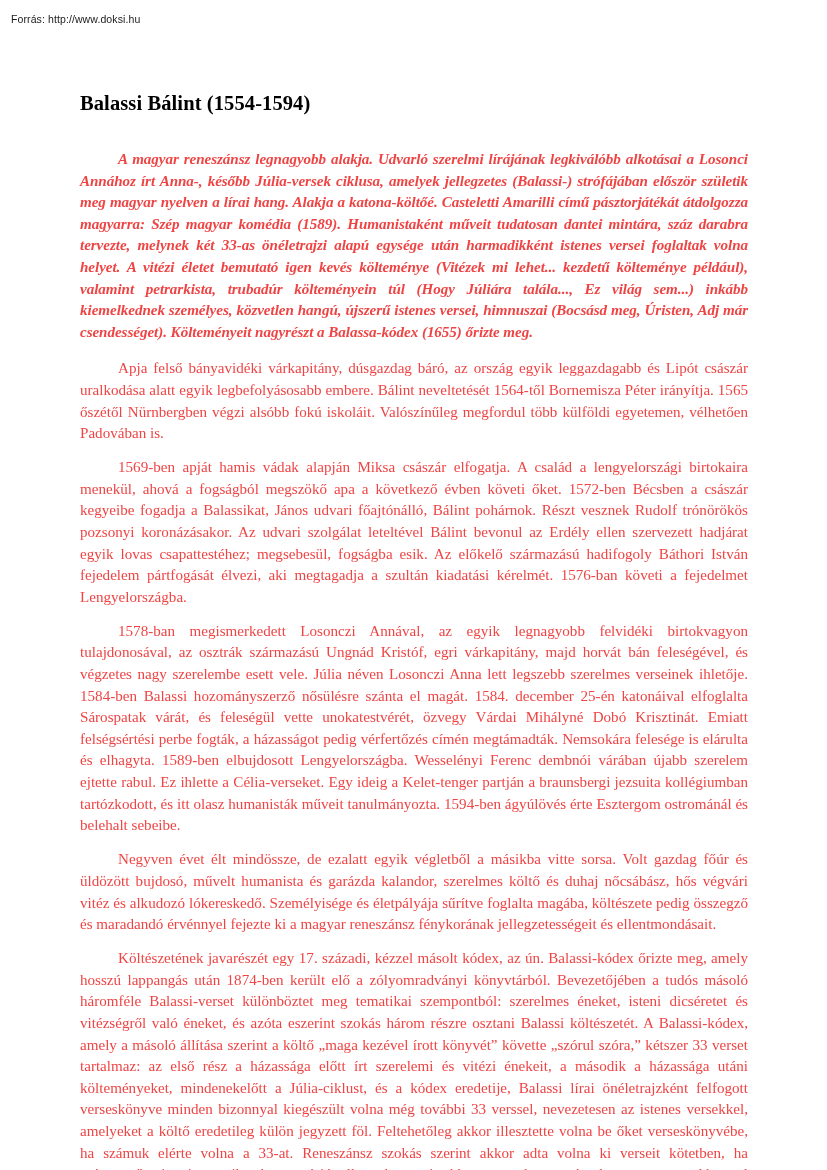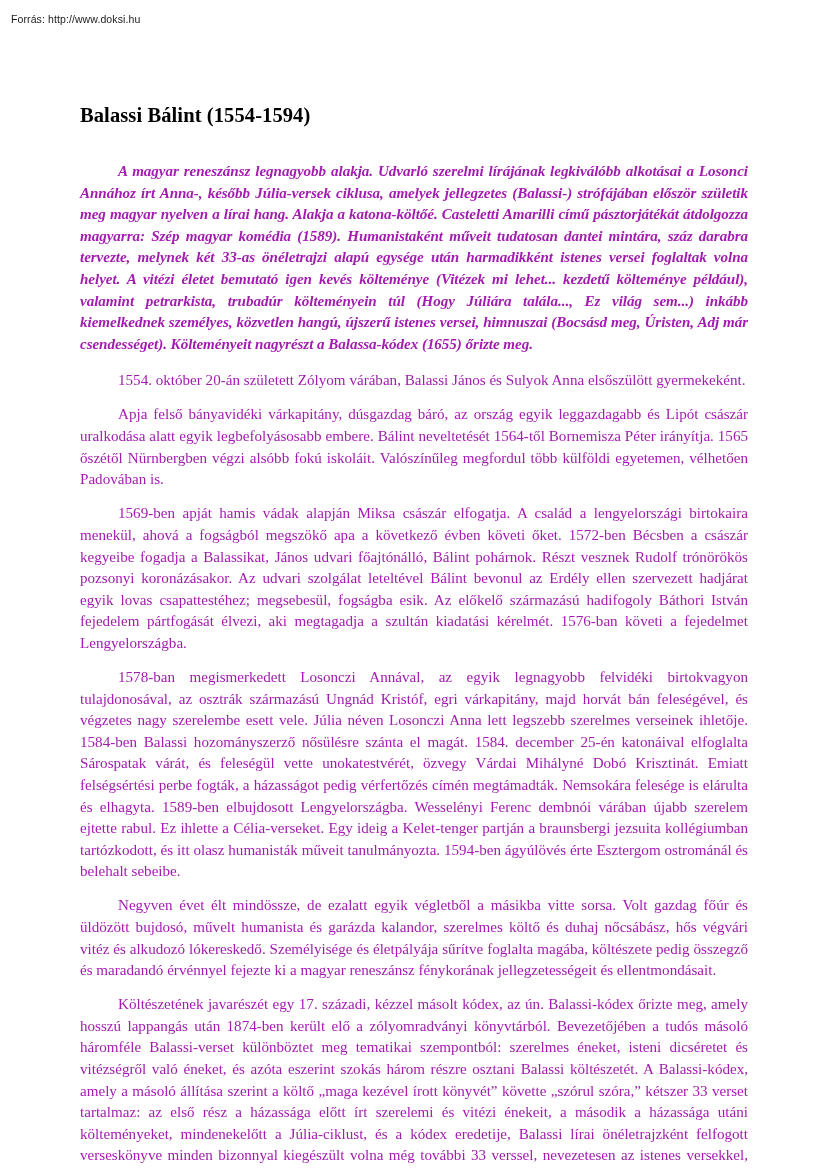--- a/index.html
+++ b/index.html
@@ -45,33 +45,33 @@
     left: 80px;
     top: 86px;
     width: 668px;
   }
 
   h1.doc-title {
     font-family: "Liberation Serif", "DejaVu Serif", serif;
     font-size: 20.5px;
     font-weight: bold;
     line-height: 24px;
-    margin: 17px 0 34px 0;
+    margin: 5px 0 34px 0;
     letter-spacing: 0.1px;
     color: #000;
   }
 
   p.para {
     margin: 0 0 12.5px 0;
     font-size: 15.1px;
     line-height: 21.6px;
     text-align: justify;
     text-justify: inter-word;
     text-indent: 38px;
-    color: #a21caf;
+    color: #ef4444;
     hyphens: none;
   }
 
   p.lead {
     font-weight: bold;
     font-style: italic;
     margin-bottom: 15px;
     letter-spacing: -0.05px;
   }
 
@@ -88,21 +88,20 @@
 <div class="page">
 
   <div class="page-header">Forrás: http://www.doksi.hu</div>
 
   <div class="content">
 
     <h1 class="doc-title">Balassi Bálint (1554-1594)</h1>
 
     <p class="para lead">A magyar reneszánsz legnagyobb alakja. Udvarló szerelmi lírájának legkiválóbb alkotásai a Losonci Annához írt Anna-, később Júlia-versek ciklusa, amelyek jellegzetes (Balassi-) strófájában először születik meg magyar nyelven a lírai hang. Alakja a katona-költőé. Casteletti Amarilli című pásztorjátékát átdolgozza magyarra: Szép magyar komédia (1589). Humanistaként műveit tudatosan dantei mintára, száz darabra tervezte, melynek két 33-as önéletrajzi alapú egysége után harmadikként istenes versei foglaltak volna helyet. A vitézi életet bemutató igen kevés költeménye (Vitézek mi lehet... kezdetű költeménye például), valamint petrarkista, trubadúr költeményein túl (Hogy Júliára talála..., Ez világ sem...) inkább kiemelkednek személyes, közvetlen hangú, újszerű istenes versei, himnuszai (Bocsásd meg, Úristen, Adj már csendességet). Költeményeit nagyrészt a Balassa-kódex (1655) őrizte meg.</p>
 
-    <p class="para">1554. október 20-án született Zólyom várában, Balassi János és Sulyok Anna elsőszülött gyermekeként.</p>
     <p class="para">Apja felső bányavidéki várkapitány, dúsgazdag báró, az ország egyik leggazdagabb és Lipót császár uralkodása alatt egyik legbefolyásosabb embere. Bálint neveltetését 1564-től Bornemisza Péter irányítja. 1565 őszétől Nürnbergben végzi alsóbb fokú iskoláit. Valószínűleg megfordul több külföldi egyetemen, vélhetően Padovában is.</p>
     <p class="para">1569-ben apját hamis vádak alapján Miksa császár elfogatja. A család a lengyelországi birtokaira menekül, ahová a fogságból megszökő apa a következő évben követi őket. 1572-ben Bécsben a császár kegyeibe fogadja a Balassikat, János udvari főajtónálló, Bálint pohárnok. Részt vesznek Rudolf trónörökös pozsonyi koronázásakor. Az udvari szolgálat leteltével Bálint bevonul az Erdély ellen szervezett hadjárat egyik lovas csapattestéhez; megsebesül, fogságba esik. Az előkelő származású hadifogoly Báthori István fejedelem pártfogását élvezi, aki megtagadja a szultán kiadatási kérelmét. 1576-ban követi a fejedelmet Lengyelországba.</p>
     <p class="para">1578-ban megismerkedett Losonczi Annával, az egyik legnagyobb felvidéki birtokvagyon tulajdonosával, az osztrák származású Ungnád Kristóf, egri várkapitány, majd horvát bán feleségével, és végzetes nagy szerelembe esett vele. Júlia néven Losonczi Anna lett legszebb szerelmes verseinek ihletője. 1584-ben Balassi hozományszerző nősülésre szánta el magát. 1584. december 25-én katonáival elfoglalta Sárospatak várát, és feleségül vette unokatestvérét, özvegy Várdai Mihályné Dobó Krisztinát. Emiatt felségsértési perbe fogták, a házasságot pedig vérfertőzés címén megtámadták. Nemsokára felesége is elárulta és elhagyta. 1589-ben elbujdosott Lengyelországba. Wesselényi Ferenc dembnói várában újabb szerelem ejtette rabul. Ez ihlette a Célia-verseket. Egy ideig a Kelet-tenger partján a braunsbergi jezsuita kollégiumban tartózkodott, és itt olasz humanisták műveit tanulmányozta. 1594-ben ágyúlövés érte Esztergom ostrománál és belehalt sebeibe.</p>
     <p class="para">Negyven évet élt mindössze, de ezalatt egyik végletből a másikba vitte sorsa. Volt gazdag főúr és üldözött bujdosó, művelt humanista és garázda kalandor, szerelmes költő és duhaj nőcsábász, hős végvári vitéz és alkudozó lókereskedő. Személyisége és életpályája sűrítve foglalta magába, költészete pedig összegző és maradandó érvénnyel fejezte ki a magyar reneszánsz fénykorának jellegzetességeit és ellentmondásait.</p>
 
     <p class="para"><span>Költészetének javarészét egy 17. századi, kézzel másolt kódex, az ún. Balassi-kódex őrizte meg, amely hosszú lappangás után 1874-ben került elő a zólyomradványi könyvtárból. Bevezetőjében a tudós másoló háromféle Balassi-verset különböztet meg tematikai szempontból: szerelmes éneket, isteni dicséretet és vitézségről való éneket, és azóta eszerint szokás három részre osztani Balassi költészetét. A Balassi-kódex, amely a másoló állítása szerint a költő </span><span class="q-italic">„maga kezével írott könyvét”</span><span> követte </span><span class="q-italic">„szórul szóra,”</span><span> kétszer 33 verset tartalmaz: az első rész a házassága előtt írt szerelemi és vitézi énekeit, a második a házassága utáni költeményeket, mindenekelőtt a Júlia-ciklust, és a kódex eredetije, Balassi lírai önéletrajzként felfogott verseskönyve minden bizonnyal kiegészült volna még további 33 verssel, nevezetesen az istenes versekkel, amelyeket a költő eredetileg külön jegyzett föl. Feltehetőleg akkor illesztette volna be őket verseskönyvébe, ha számuk elérte volna a 33-at. Reneszánsz szokás szerint akkor adta volna ki verseit kötetben, ha számszerűen is szimmetrikus kompozíciót alkotnak, vagyis ebben az esetben a számuk egy verses prológussal együtt éppen 100, és három egyforma egységre oszlana. Az istenes versekből végül csak 19 készült el, azonkívül Lengyelországba való elbujdosása után Balassi már nem fordított olyan nagy gondot verseskönyve összeállítására. Mindenesetre valaki beírta később az elkészült vallásos verseket Balassi </span></p>
 
   </div>
 </div>
 

